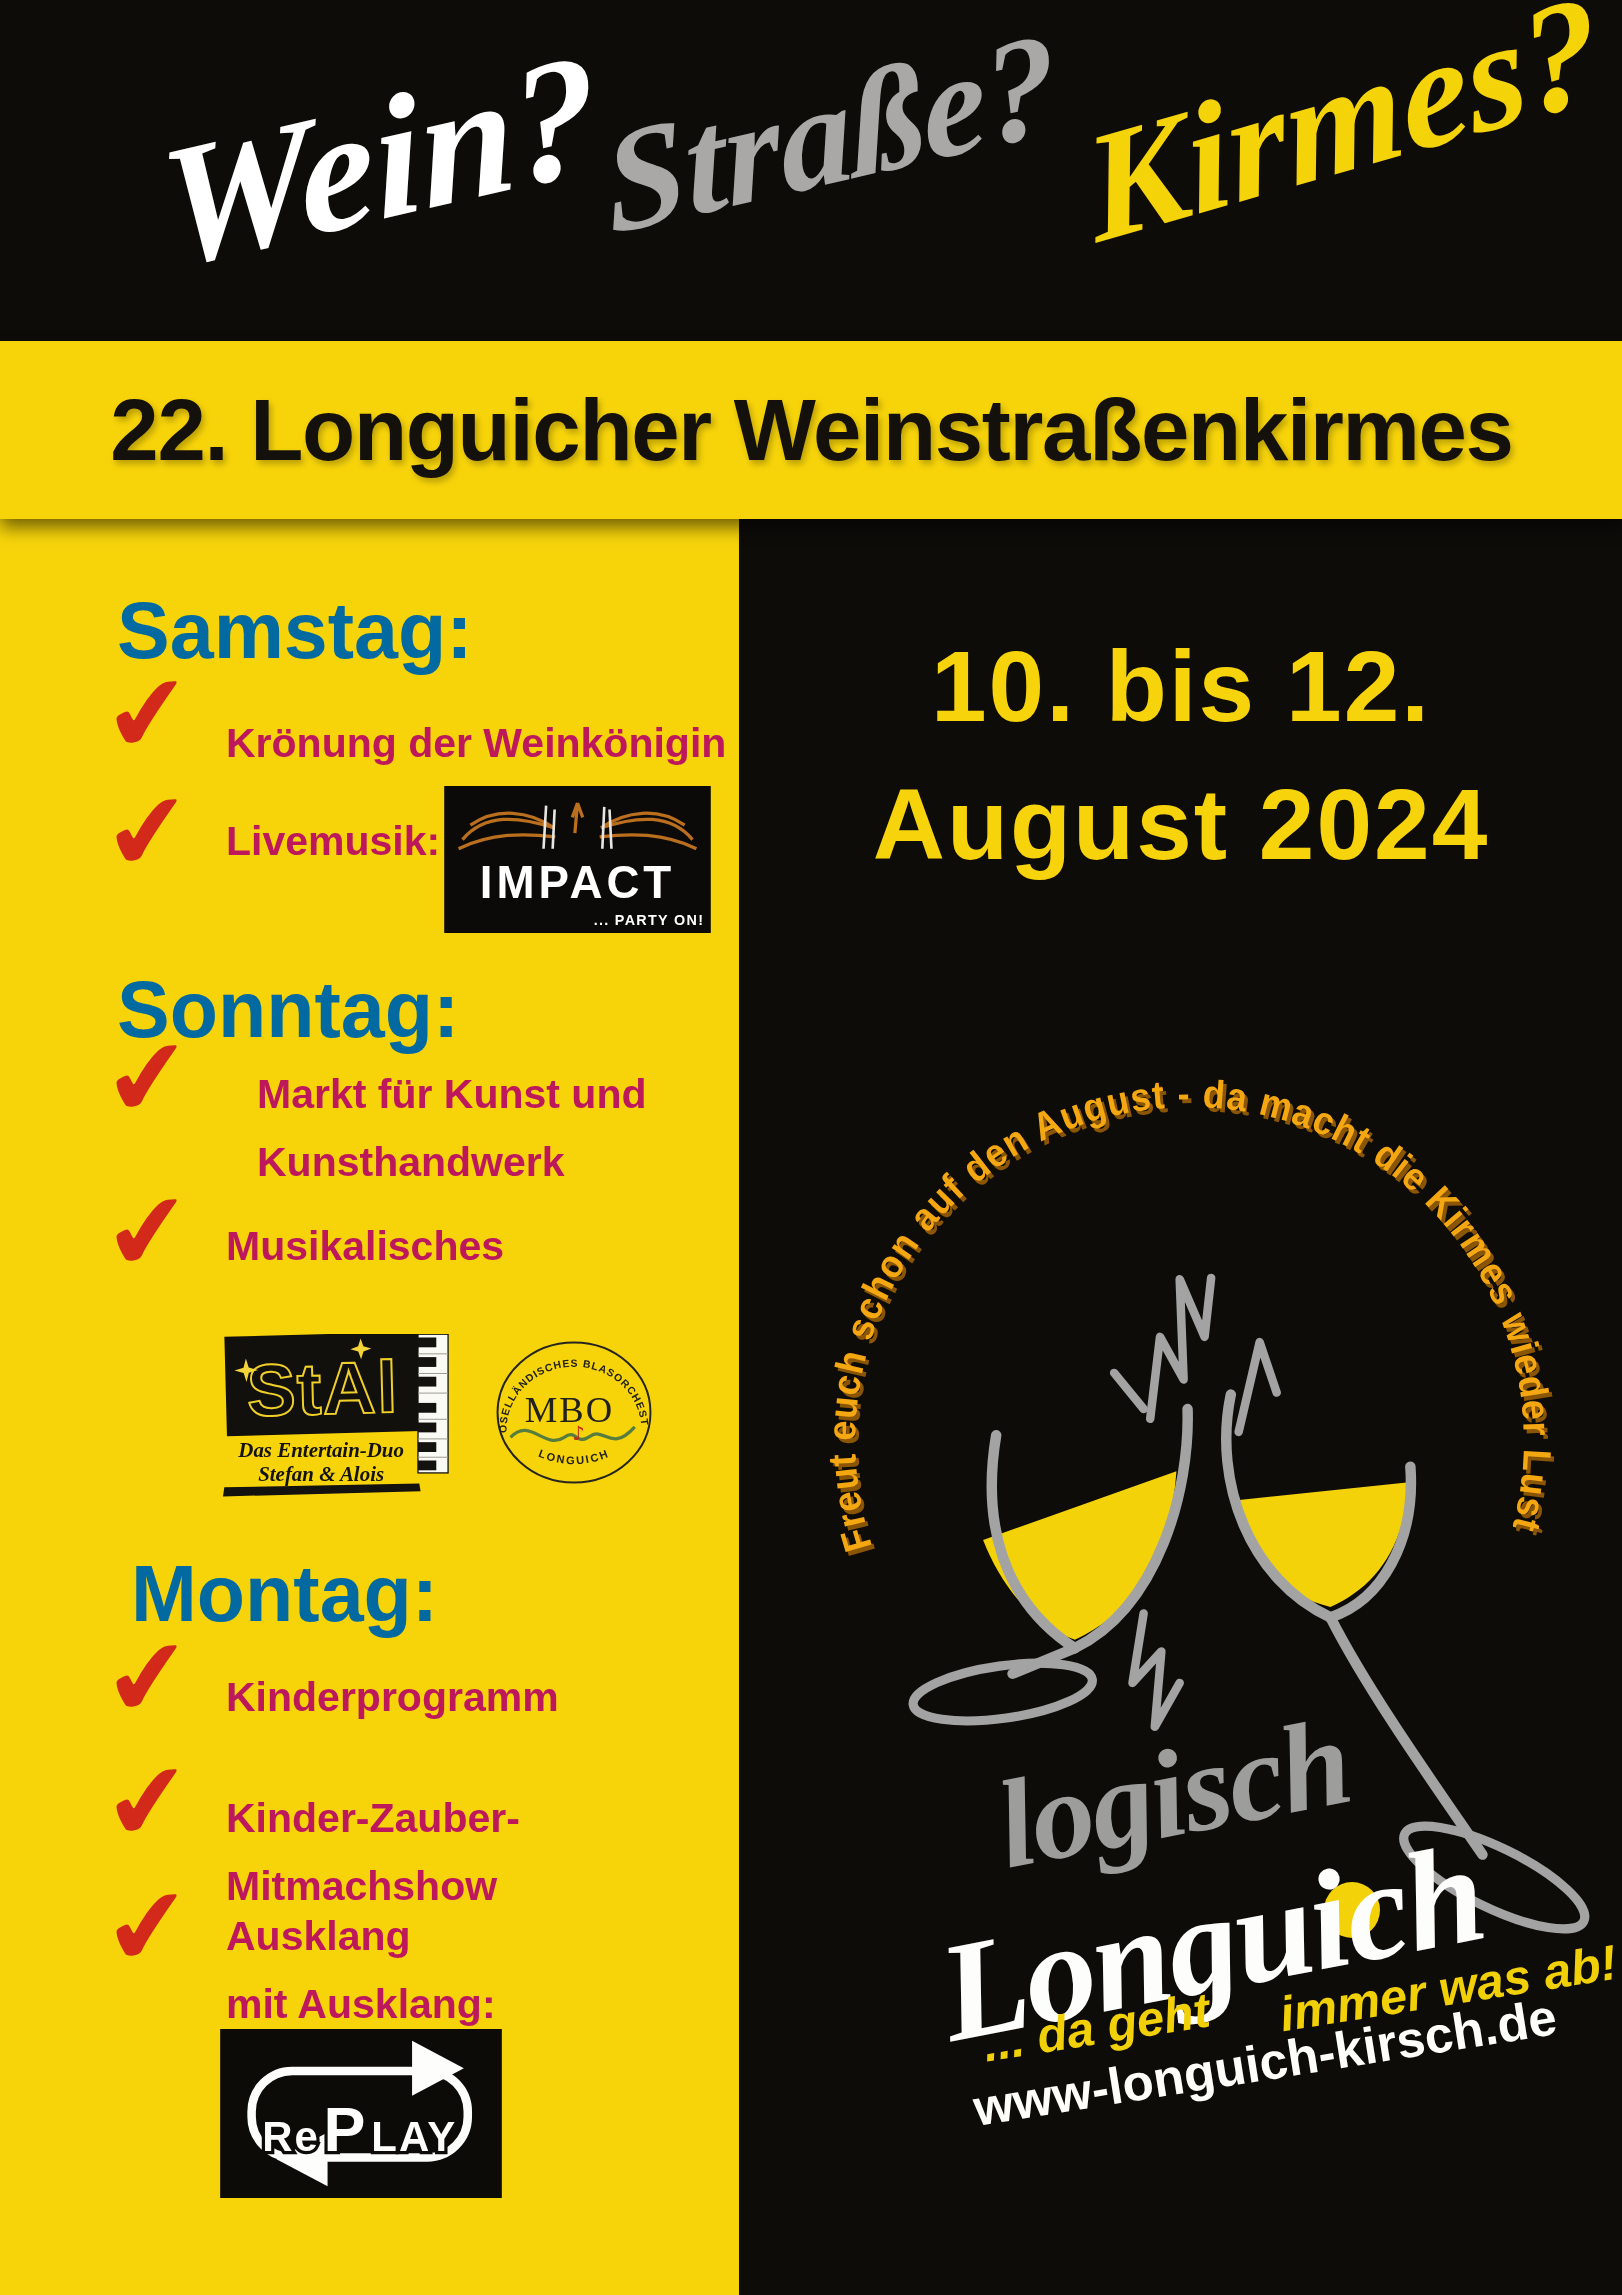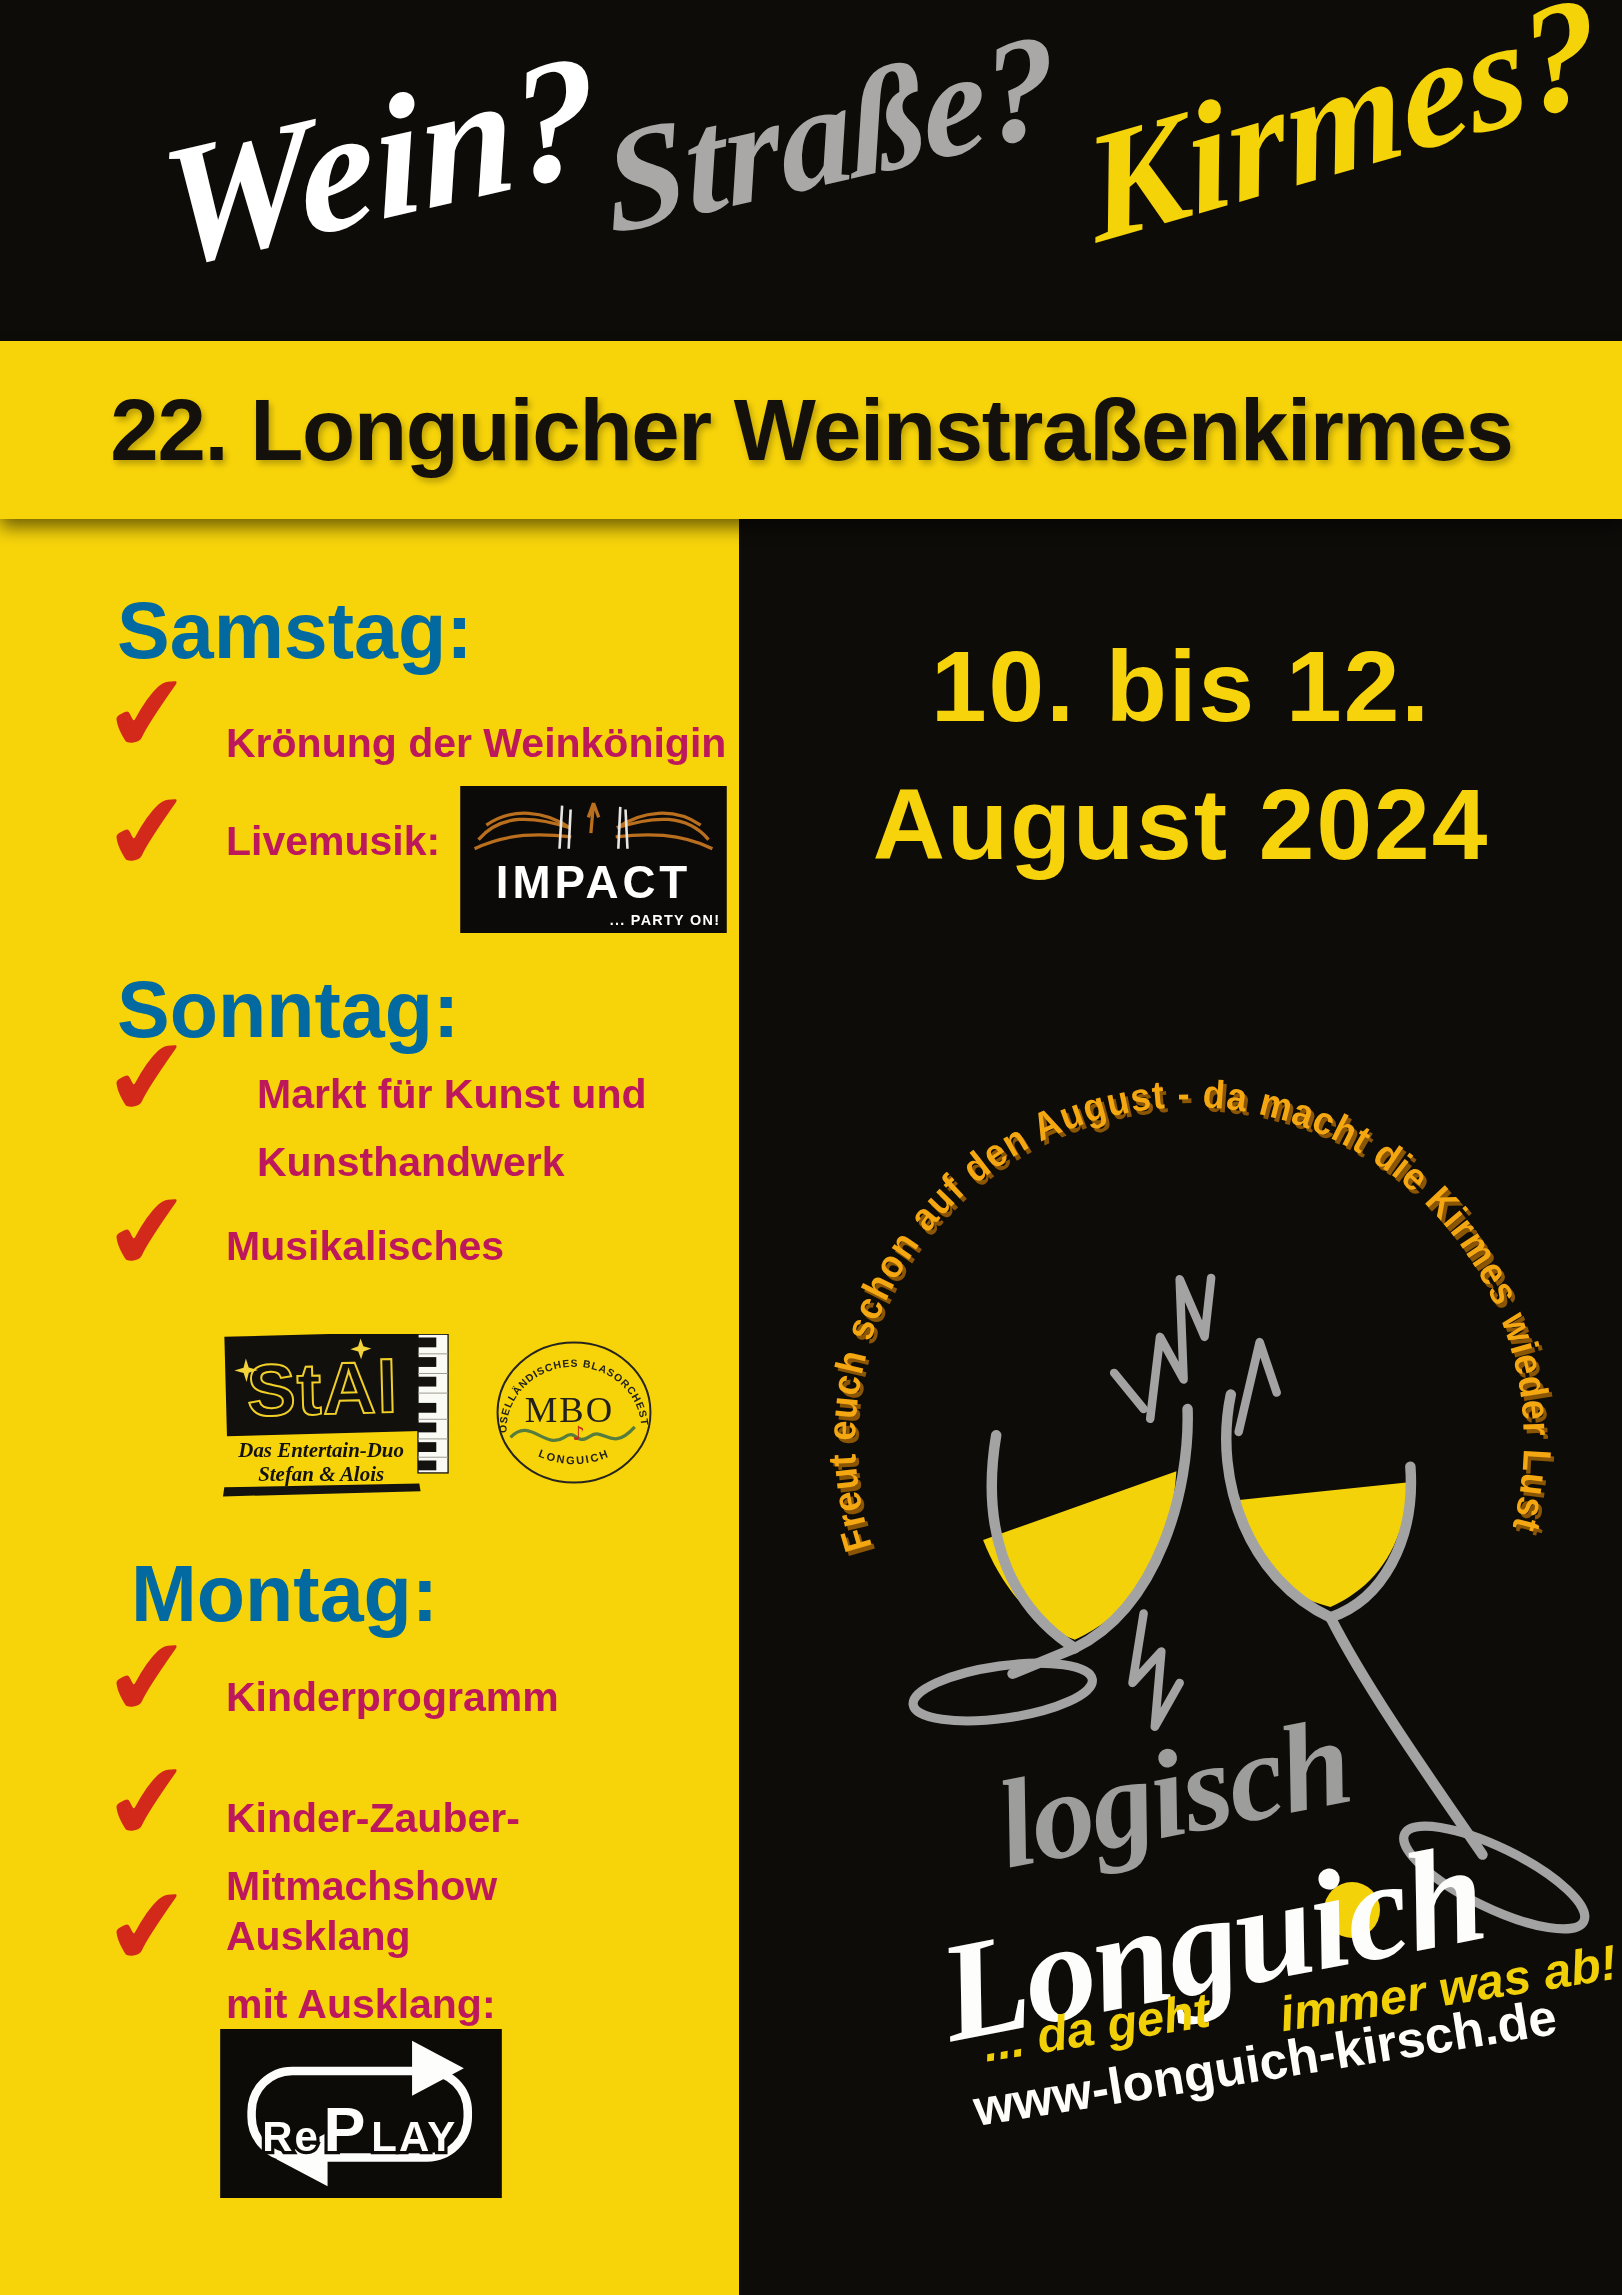--- a/index.html
+++ b/index.html
@@ -88,21 +88,21 @@
   <div class="left-col">
 
     <div class="day-heading" style="left:117px; top:66px;">Samstag:</div>
 
     <span class="check" style="left:104px; top:156px;">✔</span>
     <div class="item" style="left:226px; top:190px;">Krönung der Weinkönigin</div>
 
     <span class="check" style="left:104px; top:274px;">✔</span>
     <div class="item" style="left:226px; top:288px;">Livemusik:</div>
 
-    <div class="logo-box" style="left:460px; top:267px; width:267px; height:147px;">
+    <div class="logo-box" style="left:444px; top:267px; width:267px; height:147px;">
       <svg width="267" height="147" viewBox="0 0 408 225">
         <rect x="0" y="0" width="408" height="225" fill="#0c0a08"></rect>
         <g stroke="#b96f1e" stroke-width="5" fill="none">
           <path d="M28 82 C 62 42, 112 46, 168 64"></path>
           <path d="M40 60 C 80 32, 130 38, 168 64"></path>
           <path d="M22 96 C 72 72, 122 72, 170 78"></path>
           <path d="M380 82 C 346 42, 296 46, 240 64"></path>
           <path d="M368 60 C 328 32, 278 38, 240 64"></path>
           <path d="M386 96 C 336 72, 286 72, 238 78"></path>
           <path d="M200 72 L204 26 M204 26 L196 48 M204 26 L212 48"></path>

